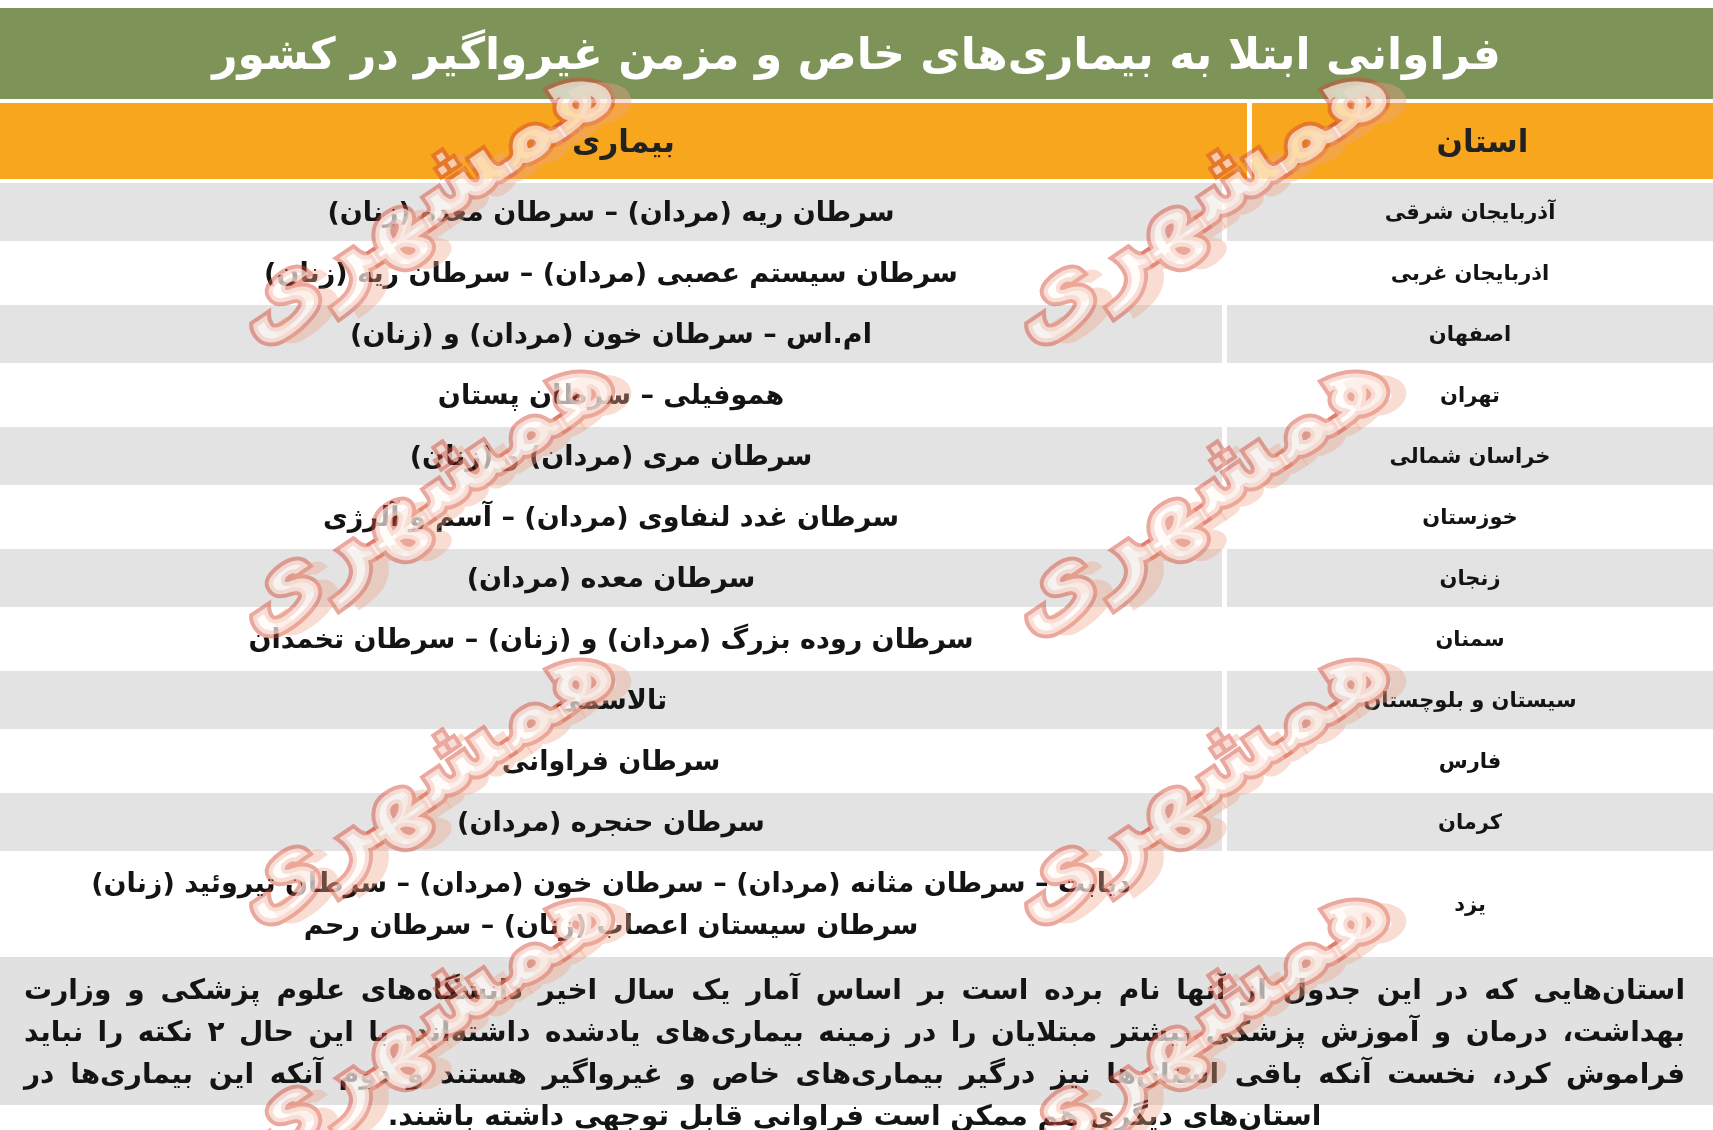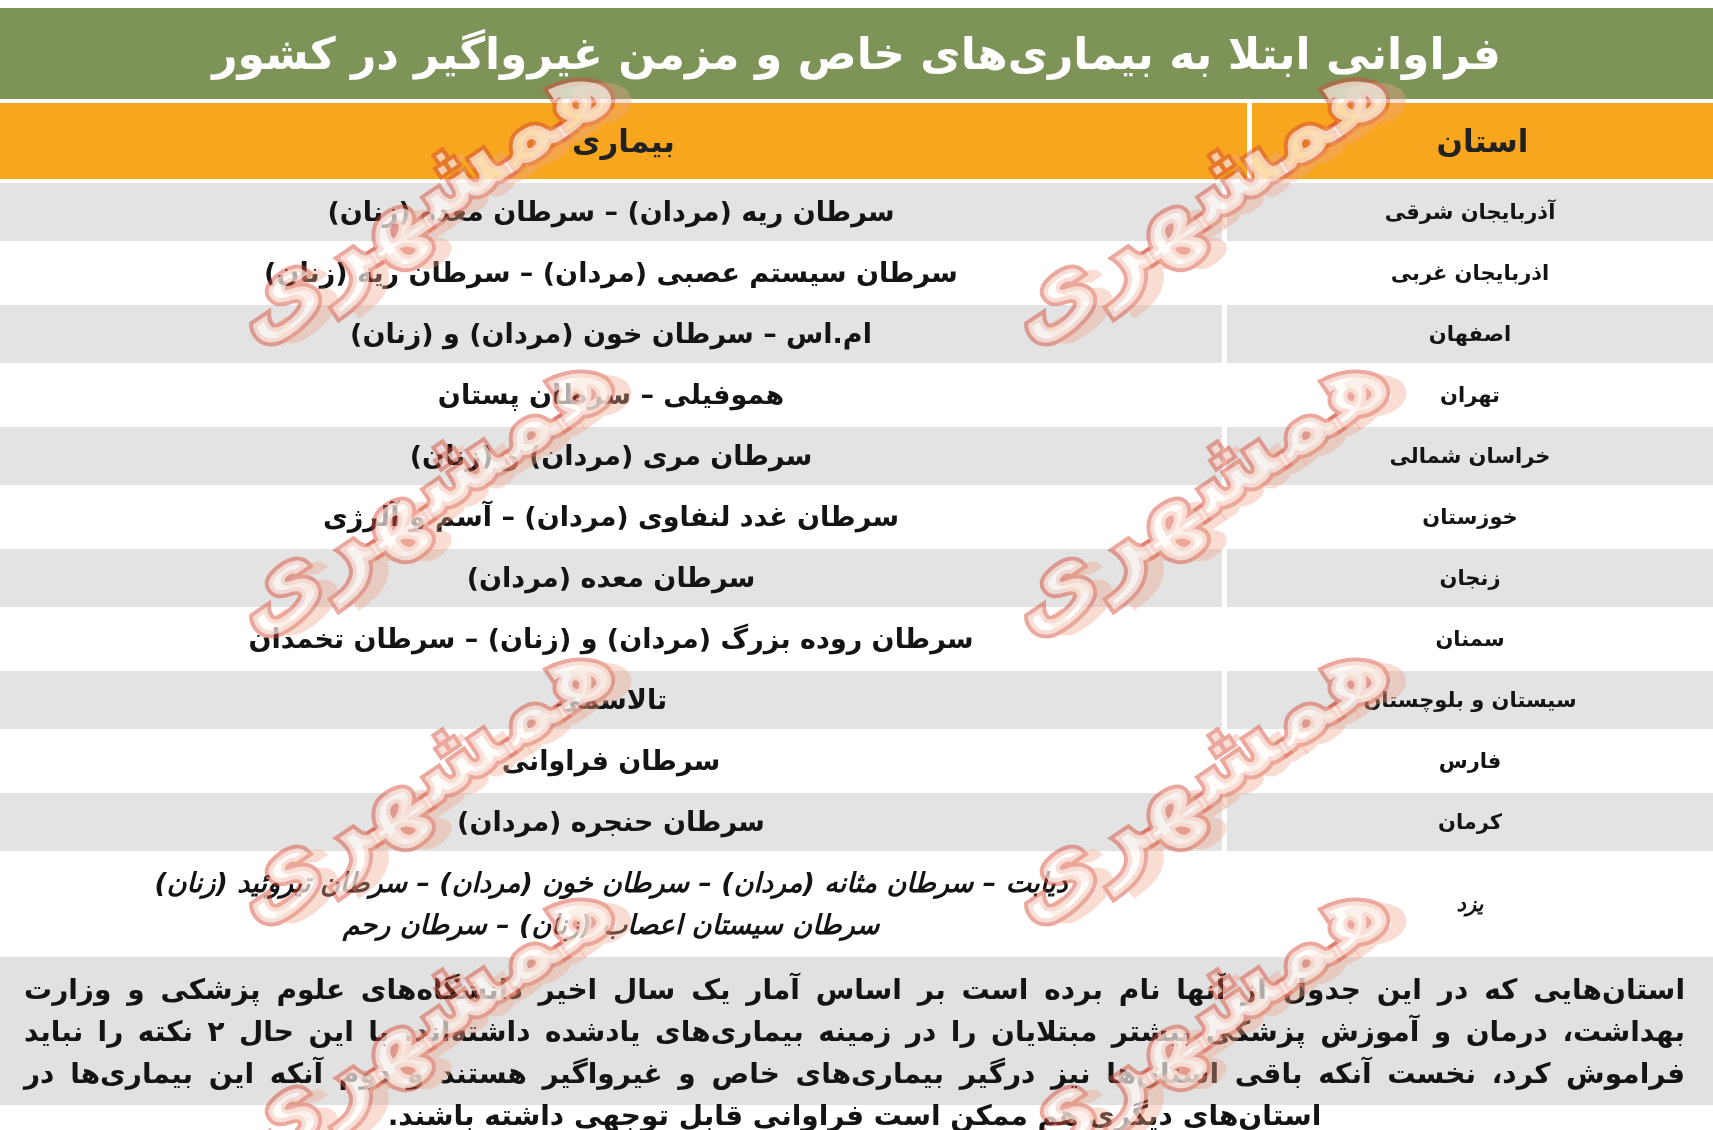--- a/index.html
+++ b/index.html
@@ -40,21 +40,21 @@
   
   .rows {
     position: absolute; top: 183px; left: 0; width: 1713px;
     display: flex; flex-direction: column;
   }
   .row {
     display: flex; flex-direction: row;
     height: 61px; box-sizing: border-box;
     border-bottom: 3px solid #ffffff;
   }
-  .row.tall { height: 103px; font-style: italic; }
+  .row.tall { height: 103px; }
   .row.gray  { background: var(--row_alt_bg, #E3E3E3); }
   .row.white { background: #ffffff; }
   .col-divider { width: 5px; background: #ffffff; flex: 0 0 5px; }
   .cell {
     display: flex; align-items: center; justify-content: center;
     color: #141414; font-weight: bold;
   }
   .cell.province { width: 486px; font-size: 21px; }
   .cell.disease  { flex: 1; font-size: 27px; flex-direction: column; line-height: 1.55; border-radius: 19px; }
 

